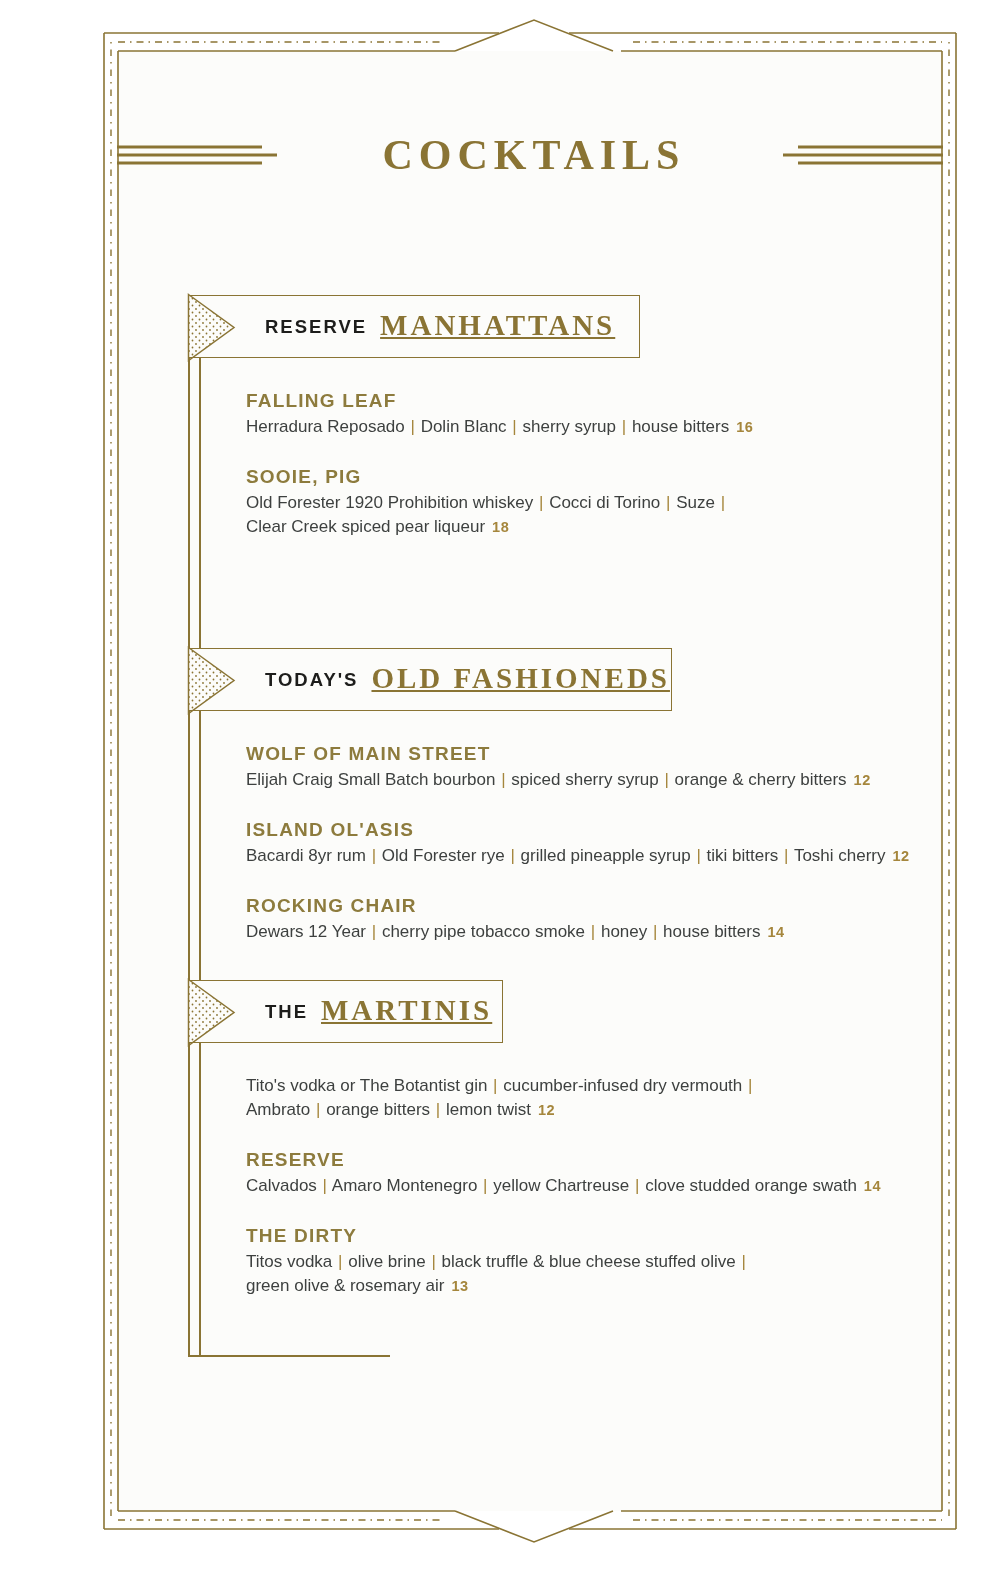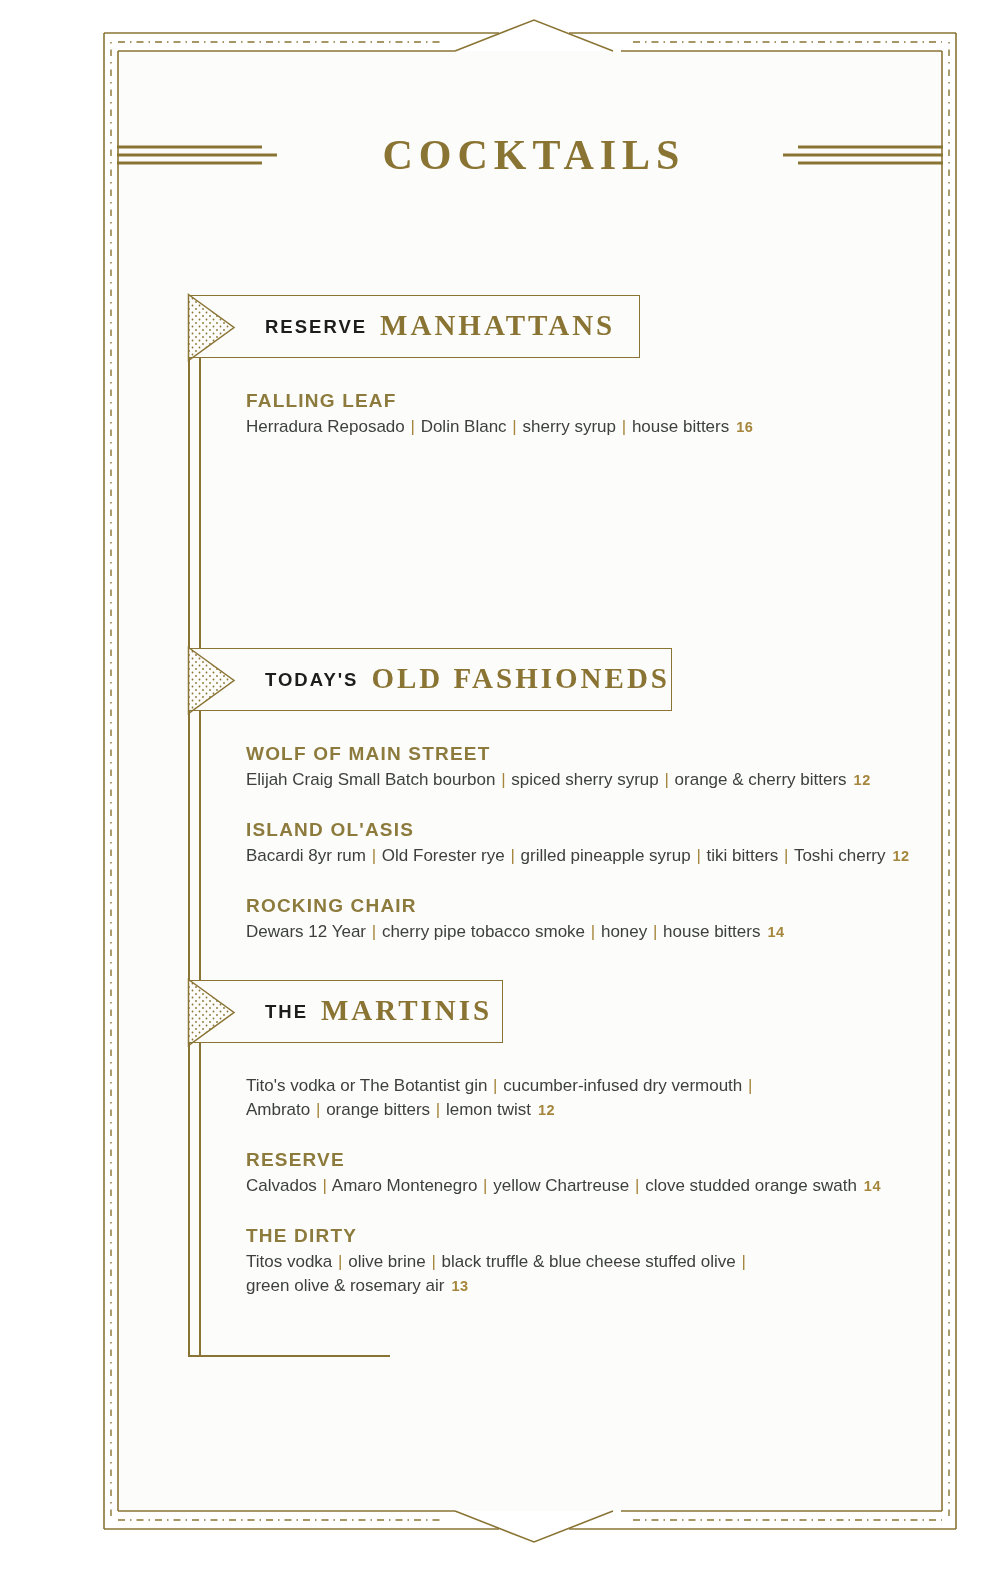--- a/index.html
+++ b/index.html
@@ -41,21 +41,21 @@
     background:var(--paper);border:1.5px solid var(--gold);
     display:flex;align-items:center;padding-left:76px;gap:13px;z-index:2;
   }
   .banner-1{top:295px;width:452px;}
   .banner-2{top:648px;width:484px;}
   .banner-3{top:980px;width:315px;}
   .flag{position:absolute;left:-2px;top:-3px;}
   .banner-prefix{font-size:18.5px;font-weight:700;letter-spacing:2px;color:var(--ink);white-space:nowrap;}
   .banner-main{
     font-family:"Liberation Serif","DejaVu Serif",serif;font-size:29px;font-weight:700;
-    letter-spacing:3px;color:var(--gold);white-space:nowrap;transform:translateY(-1px);
+    letter-spacing:3px;color:var(--gold);white-space:nowrap;transform:translateY(-1px);text-decoration:underline;
   }
 
   .items{position:absolute;left:246px;width:690px;z-index:2;}
   .items-1{top:358px;}
   .items-2{top:711px;}
   .items-3{top:1043px;}
   .item{margin-top:26px;}
   .item:first-child{margin-top:31px;}
   .item-name{
     font-size:19px;font-weight:700;letter-spacing:1.2px;
@@ -128,20 +128,27 @@
   <span class="banner-prefix">RESERVE</span>
   <span class="banner-main">MANHATTANS</span>
 </div>
 <div class="items items-1">
     <div class="item">
       <div class="item-name">FALLING LEAF</div>
       <div class="item-desc">
         <div class="desc-line">Herradura Reposado <span class="pipe">|</span> Dolin Blanc <span class="pipe">|</span> sherry syrup <span class="pipe">|</span> house bitters<span class="price">16</span></div>
       </div>
     </div>
+    <div class="item">
+      <div class="item-name">SOOIE, PIG</div>
+      <div class="item-desc">
+        <div class="desc-line">Old Forester 1920 Prohibition whiskey <span class="pipe">|</span> Cocci di Torino <span class="pipe">|</span> Suze <span class="pipe">|</span></div>
+        <div class="desc-line">Clear Creek spiced pear liqueur<span class="price">18</span></div>
+      </div>
+    </div>
   </div>
 
 <div class="banner banner-2">
   <svg class="flag" width="50" height="69" viewBox="0 0 50 69">
     <path d="M1.5,1.5 L47,34.5 L1.5,67.5 Z" fill="url(#flag-dots)" style="stroke:var(--gold)" stroke-width="1.5"></path>
   </svg>
   <span class="banner-prefix">TODAY'S</span>
   <span class="banner-main">OLD FASHIONEDS</span>
 </div>
 <div class="items items-2">

